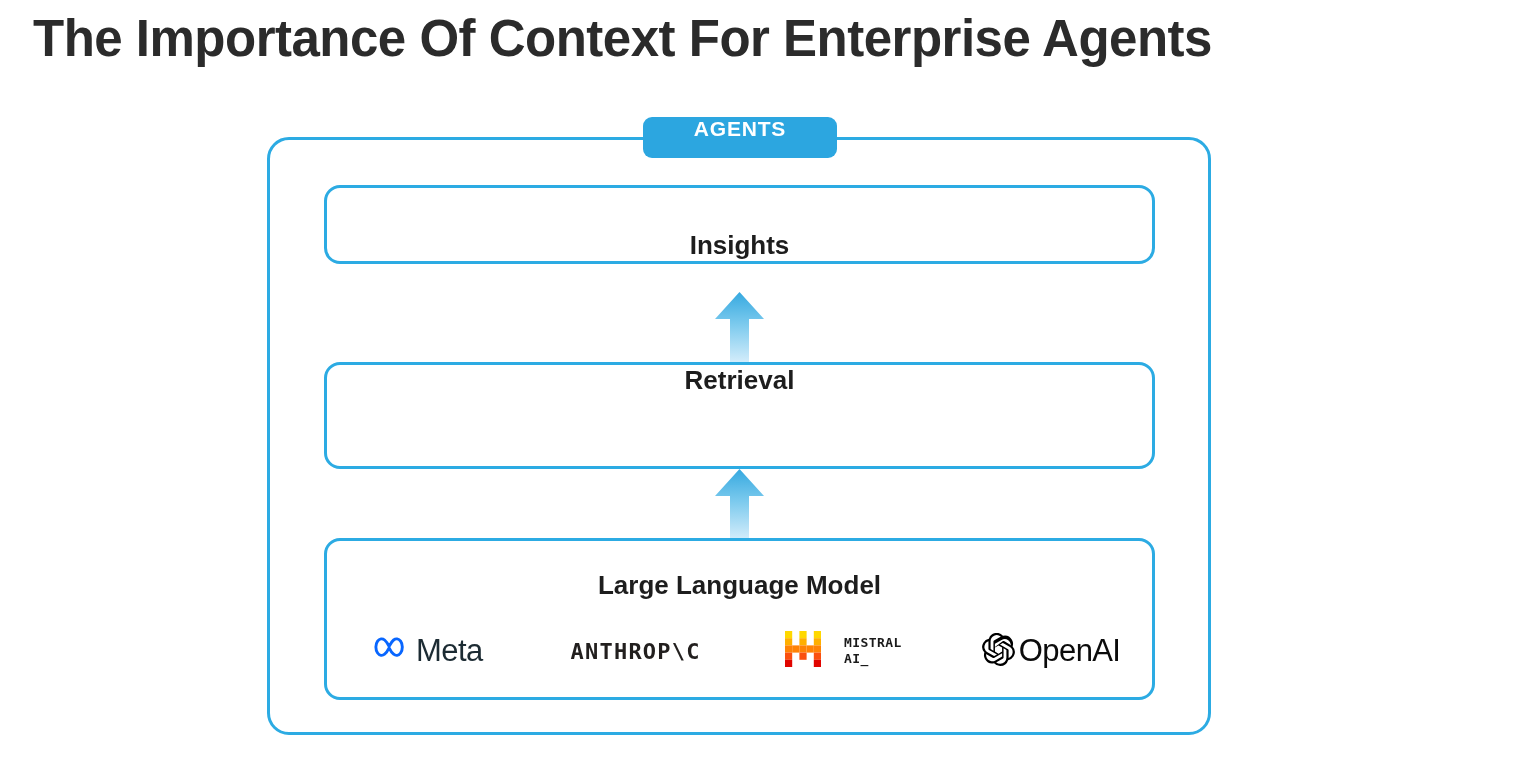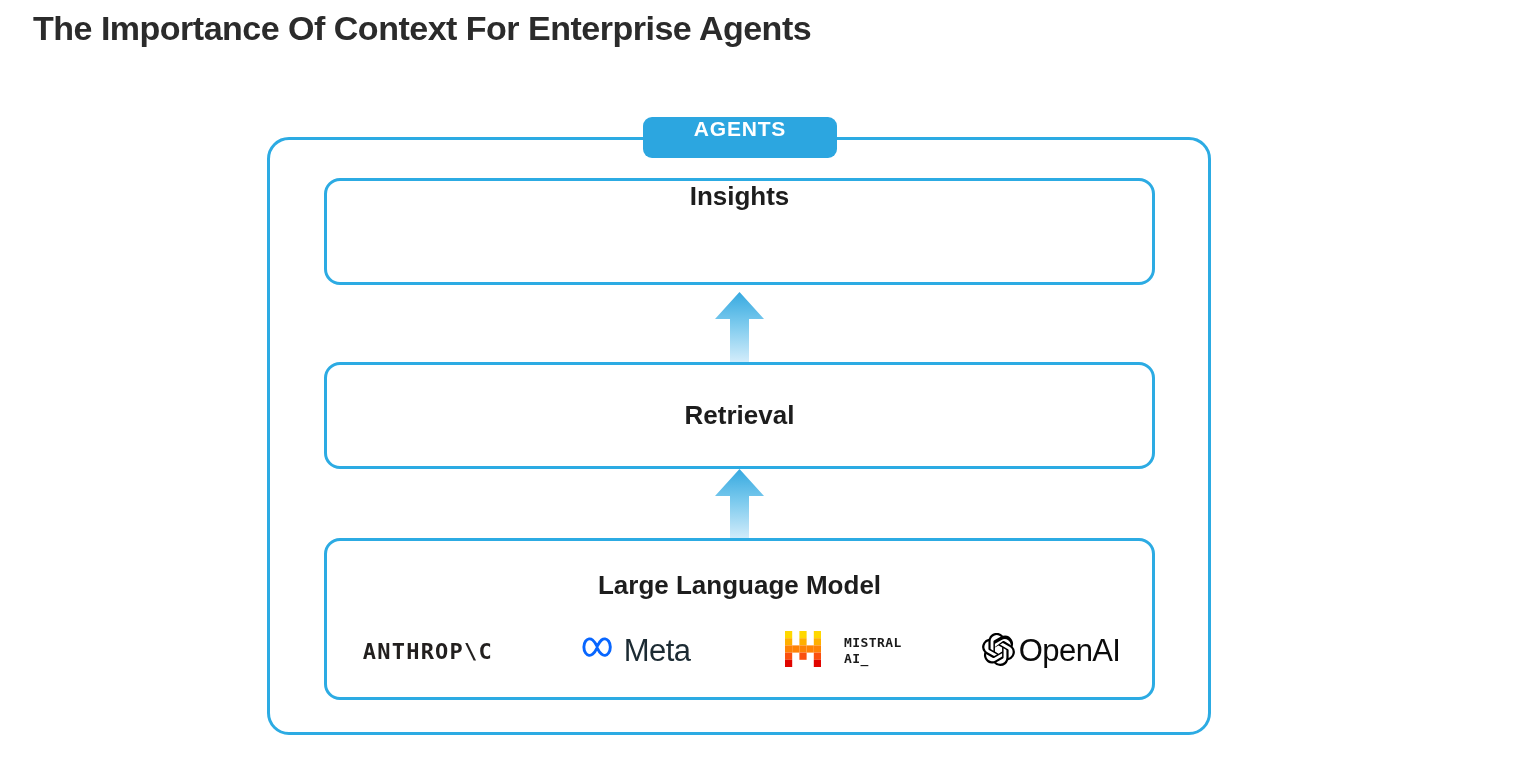--- a/index.html
+++ b/index.html
@@ -14,21 +14,21 @@
     overflow: hidden;
     font-family: "Liberation Sans", sans-serif;
     color: #222222;
   }
 
   
   .page-title {
     position: absolute;
     left: 33px;
     top: 8px;
-    font-size: 34px;
+    font-size: 51px;
     font-weight: bold;
     letter-spacing: -0.5px;
     color: #2b2b2b;
     white-space: nowrap;
     line-height: 1.2;
   }
 
   
   .agents-frame {
     position: absolute;
@@ -62,22 +62,22 @@
   .layer-card {
     position: absolute;
     box-sizing: border-box;
     border: 3px solid #2cabe3;
     border-radius: 16px;
     background: #ffffff;
     display: flex;
     flex-direction: column;
     align-items: center;
   }
-  .card-insights  { left: 324px; top: 178px; width: 831px; height: 107px; justify-content: flex-start; }
-  .card-retrieval { left: 324px; top: 362px; width: 831px; height: 107px; justify-content: center; }
+  .card-insights  { left: 324px; top: 185px; width: 831px; height: 79px; justify-content: flex-end; }
+  .card-retrieval { left: 324px; top: 362px; width: 831px; height: 107px; justify-content: flex-start; }
   .card-llm       { left: 324px; top: 538px; width: 831px; height: 162px; justify-content: flex-start; padding-top: 29px; }
 
   .card-title {
     font-size: 26px;
     font-weight: bold;
     color: #1d1d1d;
     line-height: 1.18;
   }
   .card-subtitle {
     font-size: 25px;
@@ -199,32 +199,32 @@
   </svg>
 </div>
 
 <div class="layer-card card-llm">
   <div class="card-title">Large Language Model</div>
 </div>
 
 <div class="logo-row">
 
   <div class="logo-cell">
-    <span class="logo-anthropic">ANTHROP\C</span>
-  </div>
-
-  <div class="logo-cell">
     <div class="logo-meta">
       <span>
         <svg width="36" height="24" viewBox="0 0 36 24" xmlns="http://www.w3.org/2000/svg">
           <path d="M4.6 4.2C6.6 1.4 9.4 1.2 11.6 3c1.9 1.5 3.3 4 4.5 6.4 1.2-2.4 2.6-4.9 4.5-6.4 2.2-1.8 5-1.6 7 1.2 2.3 3.2 2.3 8.6 0 11.8-2 2.8-4.8 3-7 1.2-1.9-1.5-3.3-4-4.5-6.4-1.2 2.4-2.6 4.9-4.5 6.4-2.2 1.8-5 1.6-7-1.2-2.3-3.2-2.3-8.6 0-11.8z" fill="none" stroke="#0866ff" stroke-width="2.9"></path>
         </svg>
       </span>
       <span class="meta-word">Meta</span>
     </div>
+  </div>
+
+  <div class="logo-cell">
+    <span class="logo-anthropic">ANTHROP\C</span>
   </div>
 
   <div class="logo-cell">
     <div class="logo-mistral">
       <span>
         <svg width="36" height="36" viewBox="0 0 25 25" xmlns="http://www.w3.org/2000/svg">
           <rect x="0" y="0" width="5" height="5" fill="#ffd800"></rect>
           <rect x="10" y="0" width="5" height="5" fill="#ffd800"></rect>
           <rect x="20" y="0" width="5" height="5" fill="#ffd800"></rect>
           <rect x="0" y="5" width="5" height="5" fill="#ffaf00"></rect>

